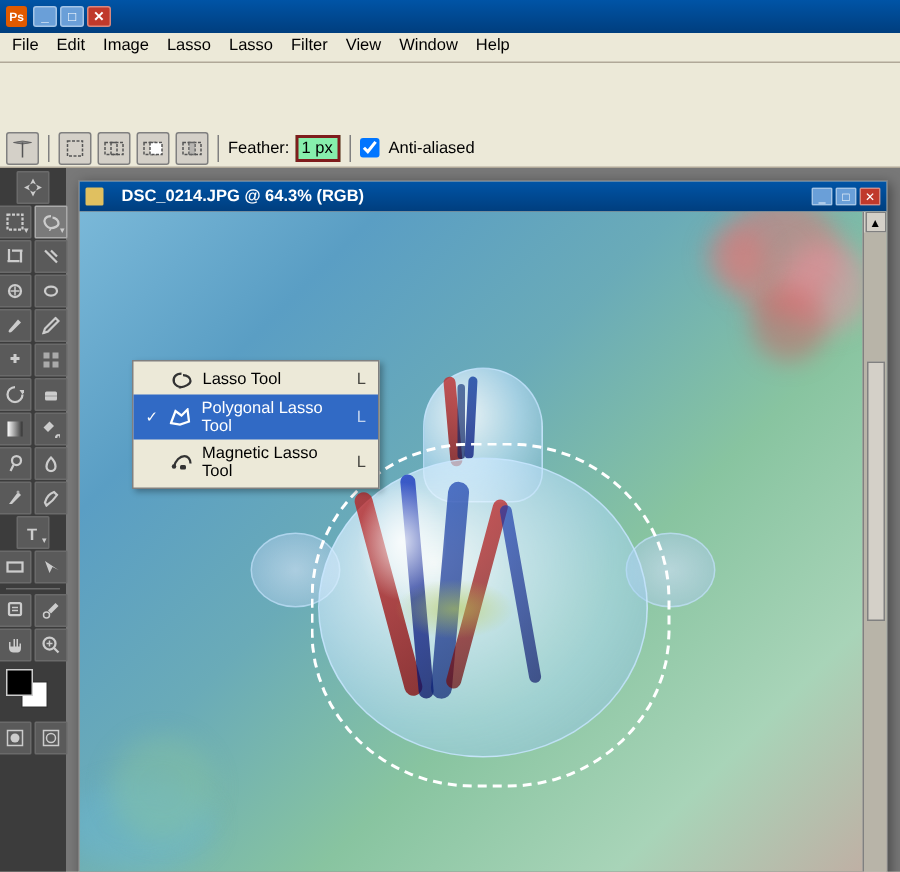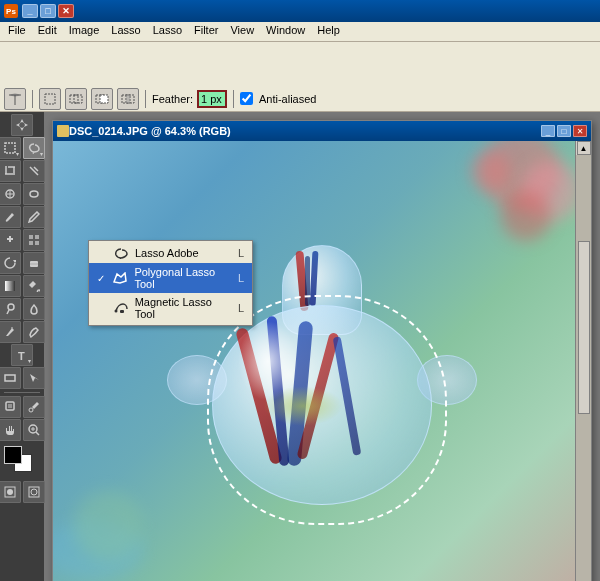--- a/index.html
+++ b/index.html
@@ -213,21 +213,21 @@
       flex-direction: column;
     }
     #doc-title-bar {
       background: linear-gradient(to bottom, #0054a6, #003e7e);
       height: 20px;
       display: flex;
       align-items: center;
       padding: 0 4px;
       color: white;
       font-size: 11px;
-      gap: 0;
+      gap: 12px;
       flex-shrink: 0;
     }
     #doc-title-bar .doc-icon {
       width: 12px;
       height: 12px;
       background: #e0c060;
       border-radius: 1px;
       flex-shrink: 0;
     }
     #doc-title-bar .doc-title { flex: 1; font-weight: bold; font-size: 11px; }
@@ -811,21 +811,21 @@
 
     <div id="tool-menu">
       <div class="tool-menu-item">
         <span class="menu-check"></span>
         <span class="menu-tool-icon">
           <svg width="14" height="12" viewBox="0 0 14 12">
             <path d="M7 2 C3 2 1 5 2 8 C3 10 5 11 7 11 C9 11 13 9 13 7 C13 5 11 3 8 3" fill="none" stroke="#333" stroke-width="1.5"></path>
             <line x1="7" y1="11" x2="5" y2="13" stroke="#333" stroke-width="1"></line>
           </svg>
         </span>
-        <span>Lasso Adobe</span>
+        <span>Lasso Tool</span>
         <span class="menu-shortcut">L</span>
       </div>
       <div class="tool-menu-item selected">
         <span class="menu-check">✓</span>
         <span class="menu-tool-icon">
           <svg width="14" height="12" viewBox="0 0 14 12">
             <path d="M1 10 L4 2 L8 5 L12 1 L13 9 L7 11 Z" fill="none" stroke="white" stroke-width="1.5"></path>
           </svg>
         </span>
         <span>Polygonal Lasso Tool</span>

